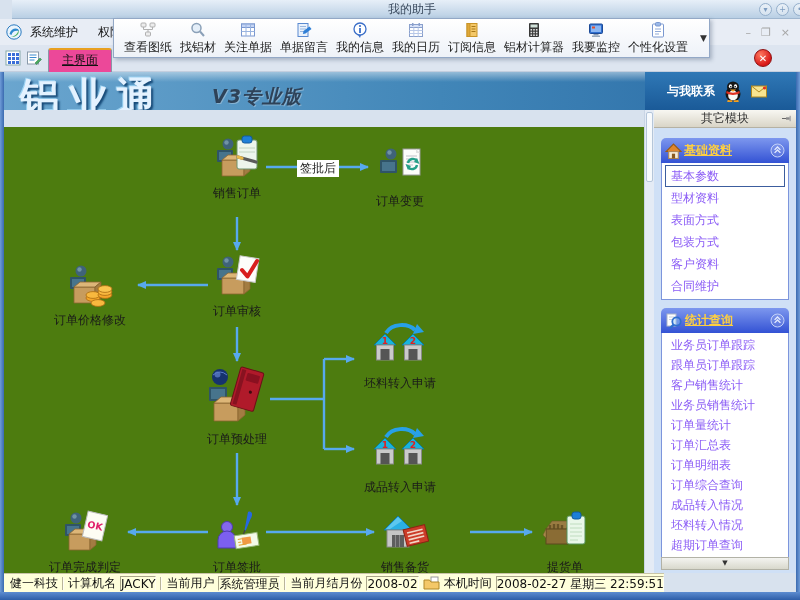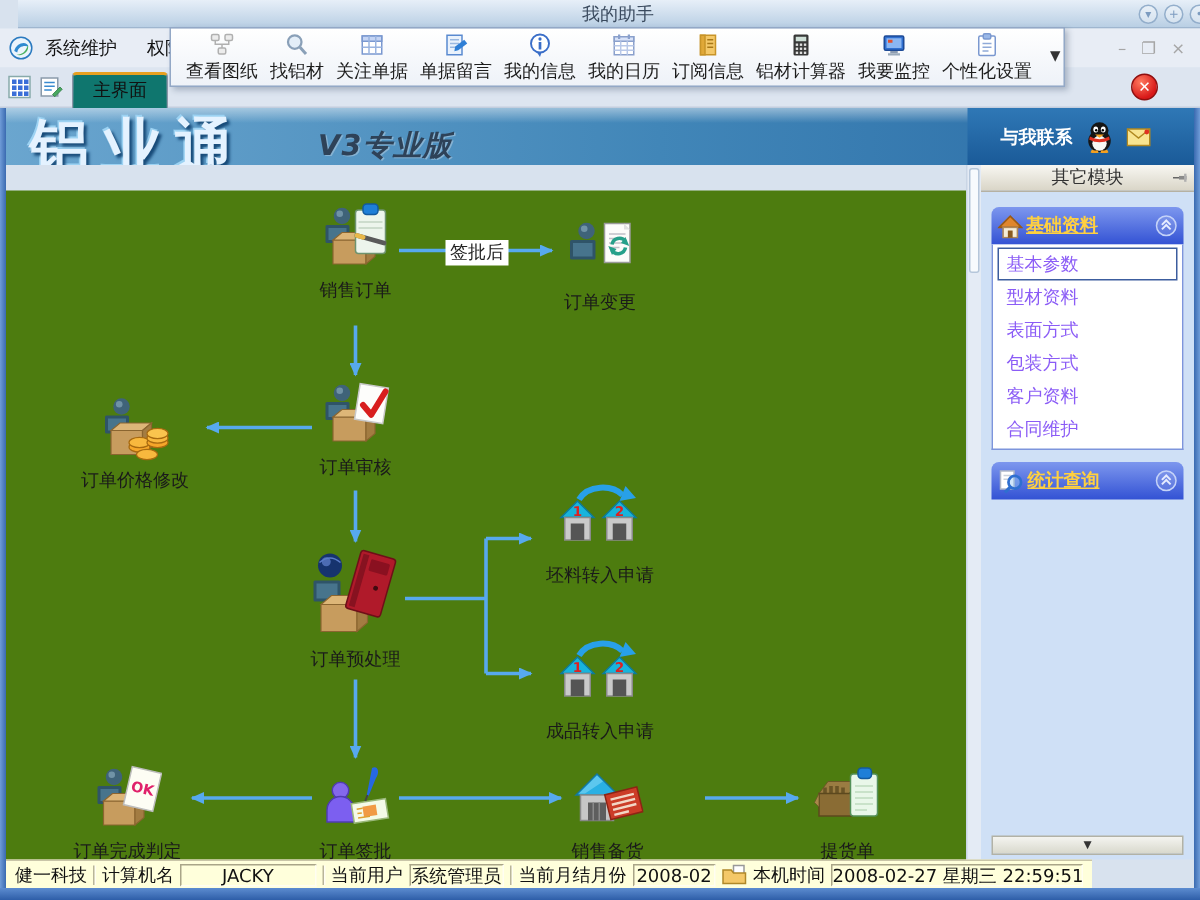--- a/index.html
+++ b/index.html
@@ -18,23 +18,23 @@
   .menurow { position:absolute; left:0; top:19px; width:800px; height:26px; background:#e8edf5; }
   .app-logo { position:absolute; left:6px; top:5px; }
   .menu-item { position:absolute; top:0; height:26px; line-height:26px; padding:0 4px; cursor:default; }
   .menu-sys { left:26px; } .menu-perm { left:94px; }
   .gray-ctrls { position:absolute; right:10px; top:7px; color:#a6a6a6; font-size:11px; display:flex; gap:10px; }
 
   
   .tabrow { position:absolute; left:0; top:45px; width:800px; height:27px; background:#dde5f0; border-bottom:1px solid #c3cede; }
   .mini-icon { position:absolute; top:5px; }
   .mini-grid { left:5px; } .mini-notes { left:26px; }
-  .main-tab { position:absolute; left:48px; top:3px; width:64px; height:24px; background:#0f766e;
+  .main-tab { position:absolute; left:48px; top:3px; width:64px; height:24px; background:#ec4899;
     border:1px solid #8a96a8; border-top:2px solid #e8a020; border-bottom:none; border-radius:3px 3px 0 0;
-    text-align:center; line-height:21px; }
+    text-align:center; line-height:21px;text-decoration:underline; }
   .close-red { position:absolute; left:754px; top:4px; width:18px; height:18px; border-radius:50%;
     background:radial-gradient(circle at 35% 30%,#ff7a60,#d81818 70%); border:1px solid #8e0f0f;
     color:#fff; font-size:10px; font-weight:bold; text-align:center; line-height:17px; }
 
   
   .assistant { position:absolute; left:113px; top:18px; width:597px; height:40px; z-index:5;
     background:linear-gradient(#ffffff,#eef2f8); border:1px solid #93a8c6; box-shadow:2px 2px 4px rgba(40,60,90,.3);
     display:flex; align-items:center; padding:0 6px; }
   .titem { display:flex; flex-direction:column; align-items:center; justify-content:center;
     padding:0 4px; height:38px; cursor:default; }
@@ -84,21 +84,21 @@
   .gbody { background:#fff; border:1px solid #7d95dc; border-top:none; padding:2px 3px; }
   .sitem { border:1px solid transparent; padding-left:5px; color:#8b5cf6; cursor:default; }
   .g1 .sitem { height:22px; line-height:20px; }
   .g2 .sitem { height:20px; line-height:18px; }
   .sitem.selected { border-color:#3c5d9e; }
   .scrollstrip { position:absolute; left:7px; top:447px; width:128px; height:13px;
     background:linear-gradient(#f4f4f0,#d8d8cc); border:1px solid #b2b2a6;
     text-align:center; font-size:7px; line-height:11px; color:#333; }
 
   
-  .statusbar { position:absolute; left:4px; top:573px; width:724px; height:19px; background:#ffffdb;
+  .statusbar { position:absolute; left:4px; top:573px; width:660px; height:19px; background:#ffffdb;
     border-top:1px solid #c9c5a8; display:flex; align-items:center; gap:4px; padding:0 6px; white-space:nowrap; }
   .ssep { width:2px; height:13px; border-left:1px solid #b9b59a; border-right:1px solid #fffef2; }
   .sfield { height:15px; line-height:14px; text-align:center; background:#ffffdb;
     border:1px solid; border-color:#a9a588 #fffef2 #fffef2 #a9a588; }
   .f-comp { width:115px; } .f-user { width:80px; } .f-month { width:70px; } .f-time { width:168px; }
   svg { display:block; }
 </style>
 </head>
 <body>
 
@@ -599,20 +599,33 @@
             </svg>
         </span>
         <span class="gtitle">统计查询</span>
         <span>
           <svg width="15" height="15" viewBox="0 0 15 15">
               <circle cx="7.5" cy="7.5" r="6.5" fill="rgba(255,255,255,.12)" stroke="#c4d2f8"></circle>
               <path d="M4.6 9.9 l2.9 -2.9 2.9 2.9 M4.6 6.9 l2.9 -2.9 2.9 2.9" stroke="#e6ecff" fill="none" stroke-width="1.3"></path>
             </svg>
         </span>
       </div>
+      <div class="gbody">
+        <div class="sitem">业务员订单跟踪</div>
+        <div class="sitem">跟单员订单跟踪</div>
+        <div class="sitem">客户销售统计</div>
+        <div class="sitem">业务员销售统计</div>
+        <div class="sitem">订单量统计</div>
+        <div class="sitem">订单汇总表</div>
+        <div class="sitem">订单明细表</div>
+        <div class="sitem">订单综合查询</div>
+        <div class="sitem">成品转入情况</div>
+        <div class="sitem">坯料转入情况</div>
+        <div class="sitem">超期订单查询</div>
+      </div>
     </div>
 
     <div class="scrollstrip">▼</div>
   </div>
 
   <div class="statusbar">
     <span>健一科技</span>
     <span class="ssep"></span>
     <span>计算机名</span>
     <span class="sfield f-comp">JACKY</span>

